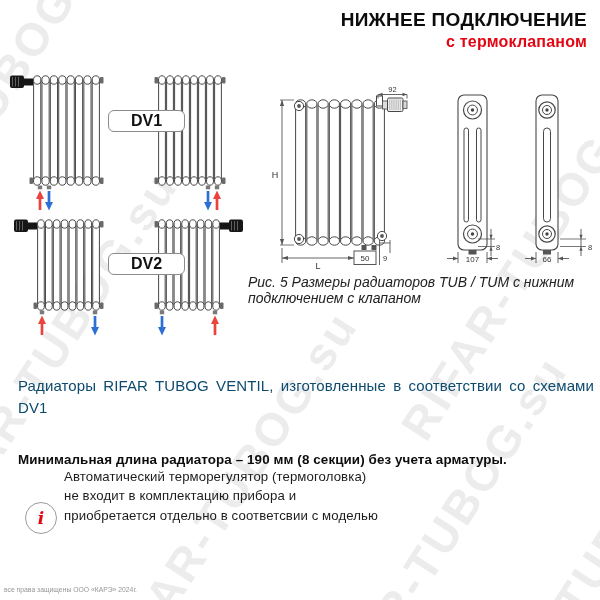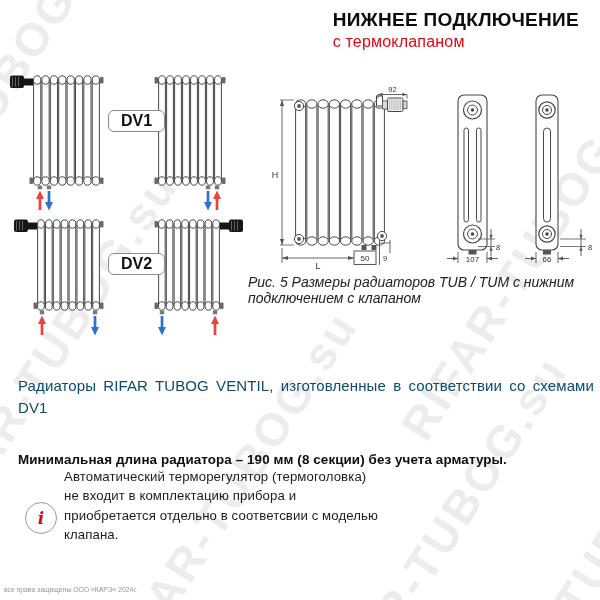--- a/index.html
+++ b/index.html
@@ -3,26 +3,26 @@
 <meta charset="utf-8">
 <style>
   html,body{margin:0;padding:0;background:#fff}
   .page{position:relative;width:600px;height:600px;background:#ffffff;overflow:hidden;
         font-family:"Liberation Sans",sans-serif}
   
   .wm{position:absolute;z-index:0;font-family:"Liberation Sans",sans-serif;font-weight:700;
       font-size:46px;letter-spacing:3px;color:#ececec;white-space:nowrap;
       transform-origin:0 0;transform:rotate(-57deg);user-select:none}
   
-  .hdr{position:absolute;top:9px;right:21px;text-align:left;z-index:2}
+  .hdr{position:absolute;top:9px;right:13px;text-align:right;z-index:2}
   .hdr .t1{font-size:19px;font-weight:800;color:#0c0c0c;letter-spacing:.3px}
-  .hdr .t2{font-size:16px;font-weight:400;color:#e30613;margin-top:2px;letter-spacing:.2px}
+  .hdr .t2{font-size:16px;font-weight:700;color:#e30613;margin-top:2px;letter-spacing:.2px}
   
   .dvlabel{position:absolute;z-index:3;border:1.5px solid #8b8b8b;border-radius:6px;background:#fff;
-           padding:0 12px;font-size:16px;font-weight:700;color:#111;line-height:20px}
+           padding:0 22px;font-size:16px;font-weight:700;color:#111;line-height:20px}
   svg.abs{position:absolute;z-index:2;overflow:visible}
   .dim{font-family:"Liberation Sans",sans-serif;fill:#333}
   
   .caption{position:absolute;left:248px;top:274px;font-style:italic;font-size:14px;color:#222;z-index:2}
   .figtext{position:absolute;left:248px;top:297px;font-style:italic;font-size:10.4px;
            line-height:16.4px;color:#101010;z-index:2}
   .figtext div{white-space:nowrap}
   
   .para{position:absolute;left:18px;top:375px;width:576px;font-size:15px;line-height:22px;
         color:#0c4a6e;z-index:2;letter-spacing:.1px}
@@ -358,17 +358,16 @@
 
   <div class="minlen">Минимальная длина радиатора – 190 мм (8 секции) без учета арматуры.</div>
 
   <div class="info-icon">
     <span>i</span>
   </div>
   <div class="info-text">
     <div>Автоматический терморегулятор (термоголовка)</div>
     <div>не входит в комплектацию прибора и</div>
     <div>приобретается отдельно в соответсвии с моделью</div>
-    <div>клапана.</div>
   </div>
 
   <div class="copyright">все права защищены ООО «КАРЭ» 2024г.</div>
 </div>
 
 </body></html>

